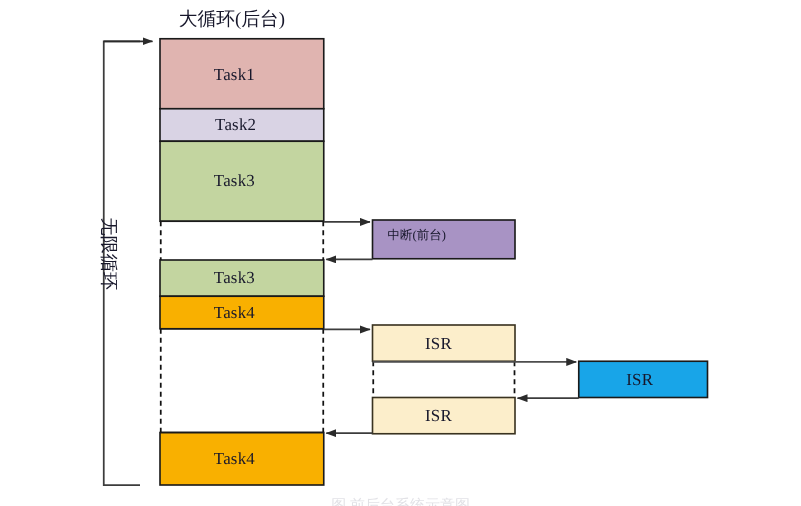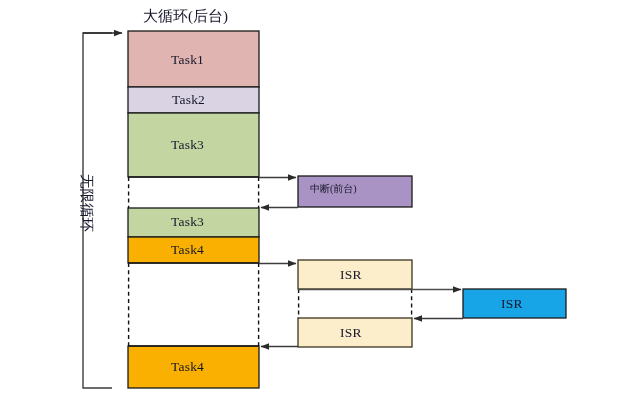--- a/index.html
+++ b/index.html
@@ -151,14 +151,15 @@
 
   <div class="lbl cn-lbl" style="left:310px; top:184px;">中断(前台)</div>
 
   <div class="lbl box-lbl" style="left:340px; top:268px;">ISR</div>
 
   <div class="lbl box-lbl" style="left:340px; top:326px;">ISR</div>
 
 
   <div class="lbl box-lbl" style="left:501px; top:297px;">ISR</div>
 
+  <div class="caption">图 前后台系统示意图</div>
 
 </div>
 
 </body></html>

